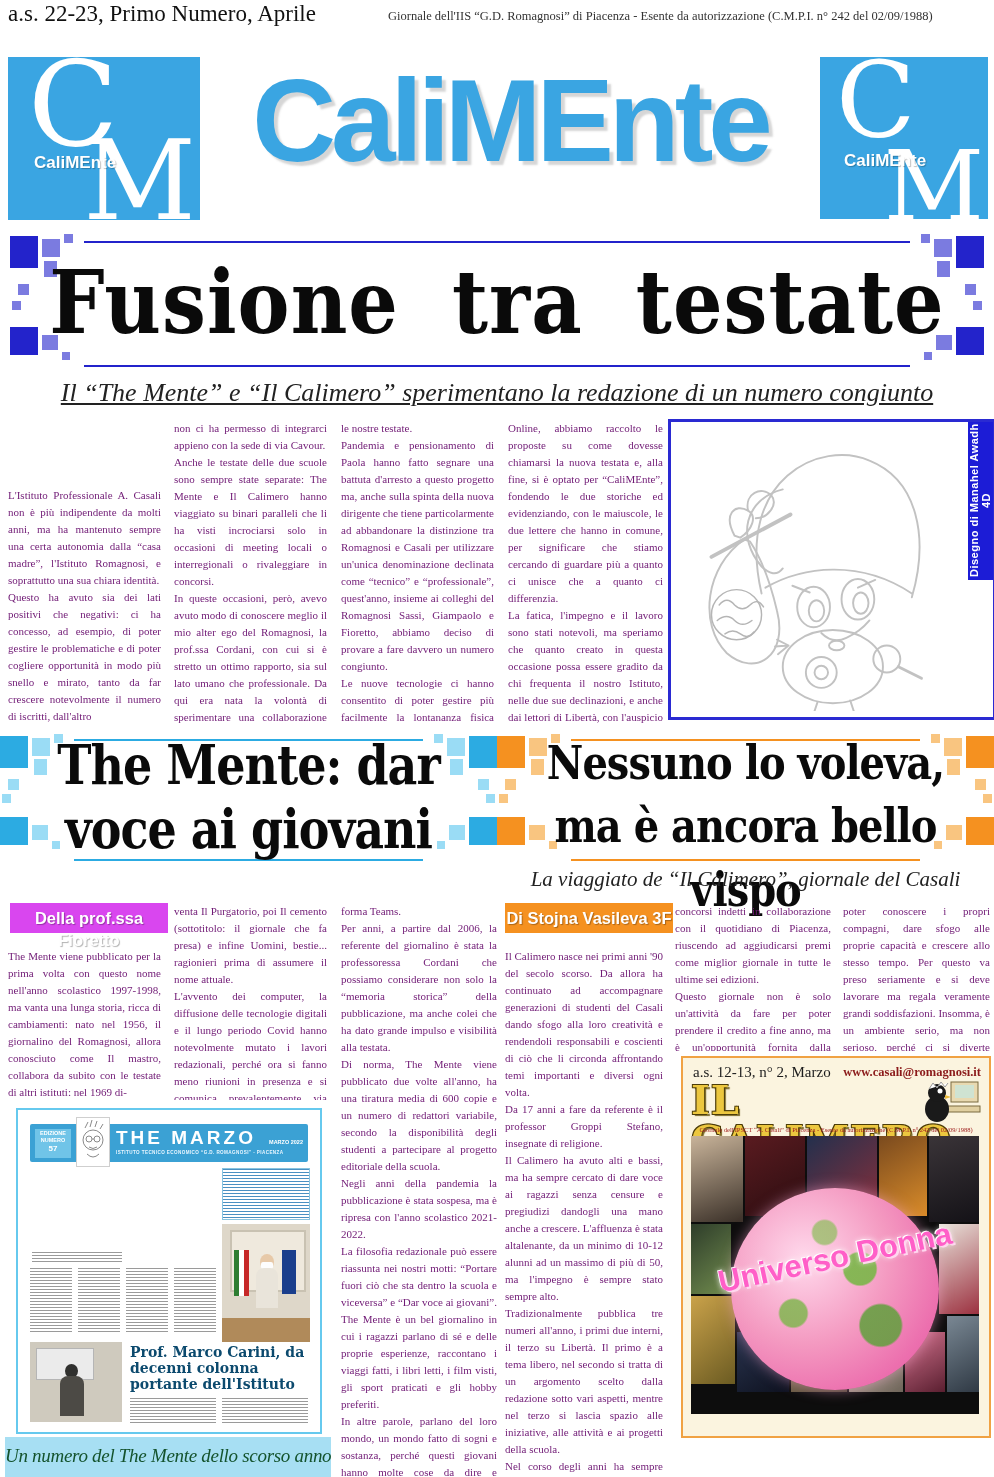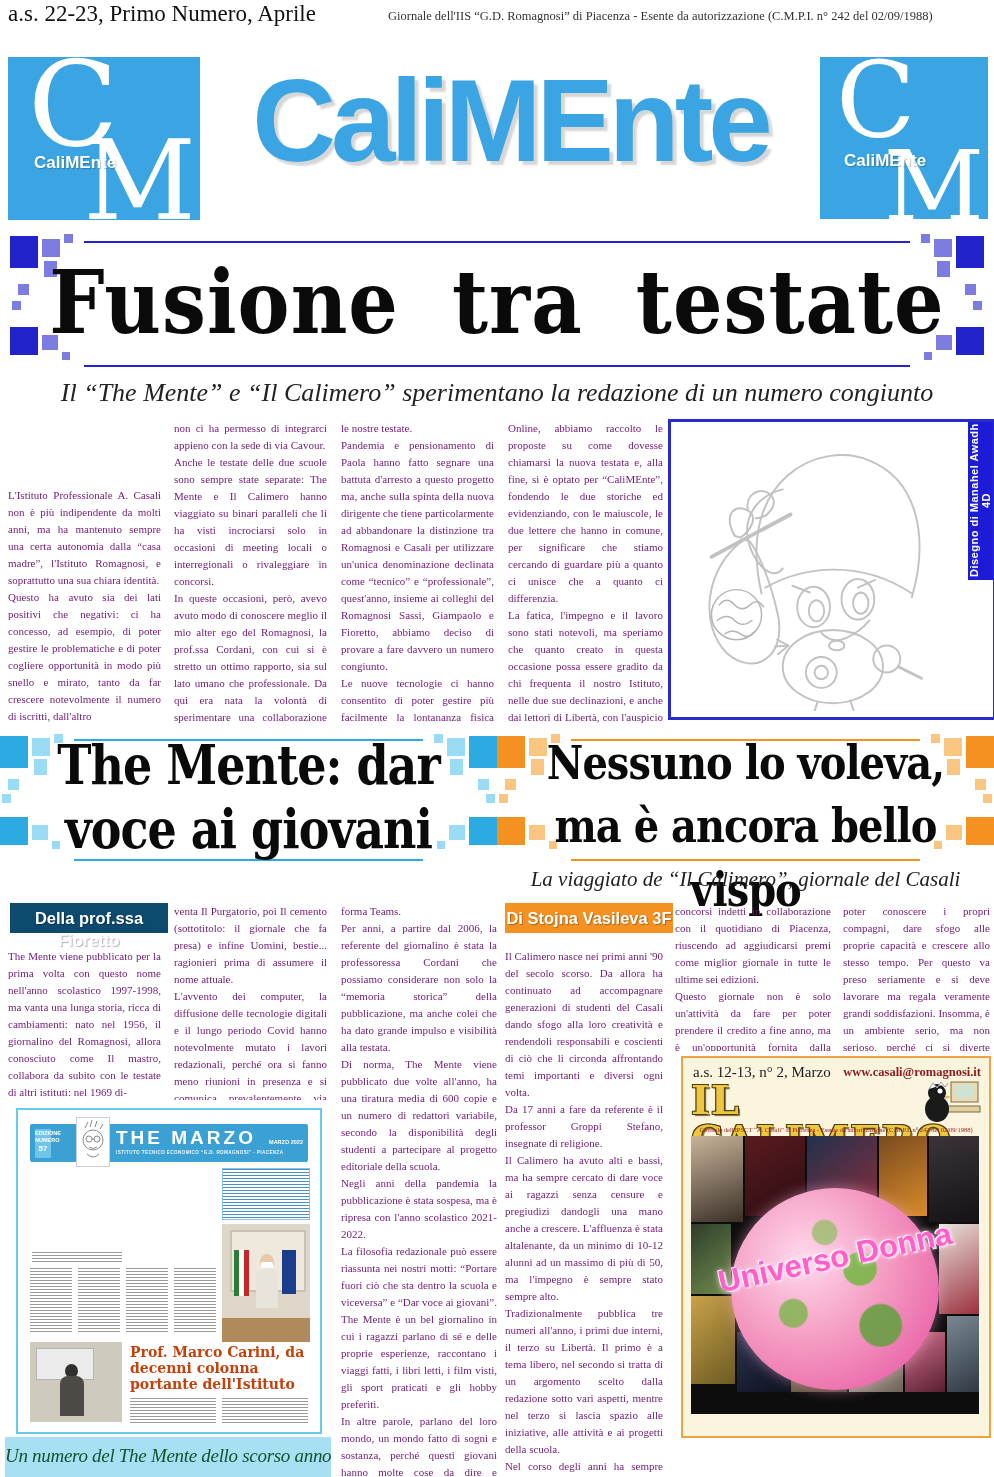--- a/index.html
+++ b/index.html
@@ -35,42 +35,42 @@
   .theme-blue .h-rule{background:#2323cb;}
   .theme-cyan .h-rule{background:#2cabe2;}
   .theme-orange .h-rule{background:#f59120;}
   .main-headline{position:absolute;left:0;right:0;top:8px;text-align:center;
       font:700 78px/124px "DejaVu Serif",serif;color:#0a0a0a;letter-spacing:1px;word-spacing:.32em;
       transform:scaleY(1.12);}
   .sec-headline{position:absolute;left:30px;right:30px;top:10px;text-align:center;
       font:700 46px/55px "DejaVu Serif",serif;color:#0a0a0a;letter-spacing:-1px;transform:scaleY(1.16);}
   .sec-headline.small{font-size:40px;}
   .subhead{position:absolute;text-align:center;font-style:italic;color:#222;}
-  .subhead-main{left:0;top:378px;width:994px;font-size:26px;}
+  .subhead-main{left:0;top:378px;width:994px;font-size:26px;text-decoration:underline;}
   .subhead-sec{left:0;right:0;top:134px;font-size:24px;}
   .subhead-sec.small{font-size:21px;}
   
   .byline{position:absolute;color:#fff;font:700 17px/1.35 "Liberation Sans",sans-serif;
           text-align:center;text-shadow:1px 1px 1px rgba(0,0,0,.3);}
   .byline-lead{left:10px;top:420px;width:152px;height:50px;background:#2323cb;padding-top:3px;white-space:pre-line;}
-  .byline-mente{left:10px;top:903px;width:158px;height:26px;background:#0c4a6e;padding-top:4px;font-size:16.5px;}
+  .byline-mente{left:10px;top:903px;width:158px;height:26px;background:#d946ef;padding-top:4px;font-size:16.5px;}
   .byline-cali{left:505px;top:903px;width:168px;height:26px;background:#f59120;padding-top:4px;font-size:16.5px;}
   
   .col{position:absolute;width:153px;font-size:11px;line-height:17px;text-align:justify;
        white-space:pre-line;color:#701a75;overflow:hidden;}
   
   .lead-img{position:absolute;left:668px;top:419px;width:322px;height:295px;border:3px solid #2a2ad2;background:#fff;}
   .credit-strip{position:absolute;right:0;top:0;width:25px;height:158px;background:#1c1cd6;
        color:#fff;font:700 11px "Liberation Sans",sans-serif;writing-mode:vertical-rl;
        transform:rotate(180deg);text-align:center;letter-spacing:.5px;padding-top:2px;box-sizing:border-box;}
   
   .mente-embed{position:absolute;left:16px;top:1108px;width:302px;height:322px;border:2px solid #66c9ee;
        background:#fff;overflow:hidden;font-family:"Liberation Sans",sans-serif;}
   .tm-band{position:absolute;left:12px;top:14px;right:12px;height:38px;background:#3ba1d4;border-radius:2px;}
-  .tm-ed{position:absolute;left:5px;top:5px;width:16px;height:28px;background:#70c4e8;color:#fff;
+  .tm-ed{position:absolute;left:5px;top:5px;width:36px;height:28px;background:#70c4e8;color:#fff;
          font:700 5.5px/1.3 "Liberation Sans",sans-serif;text-align:center;padding-top:1px;}
   .tm-ed b{display:block;font-size:8px;}
   .tm-face{position:absolute;left:46px;top:-7px;width:32px;height:48px;background:#fff;border:1px solid #cfcfcf;}
   .tm-title{position:absolute;left:86px;top:3px;color:#fff;font:700 19px "Liberation Sans",sans-serif;letter-spacing:3px;}
   .tm-sub{position:absolute;left:86px;top:26px;color:#e8f6ff;font:700 4.6px "Liberation Sans",sans-serif;letter-spacing:.4px;}
   .tm-date{position:absolute;right:5px;top:15px;color:#fff;font:700 5.5px "Liberation Sans",sans-serif;}
   .tm-h1{position:absolute;left:14px;top:60px;width:190px;font:700 17px/1.1 "DejaVu Serif",serif;color:#2b2b2b;}
   .tm-stand{position:absolute;left:14px;top:102px;width:188px;font:400 9px/1.25 "DejaVu Serif",serif;color:#4a4a4a;}
   .tm-authors{position:absolute;left:14px;top:142px;width:90px;height:10px;}
   .flines{background:repeating-linear-gradient(to bottom,#9a9a9a 0,#9a9a9a 1px,transparent 1px,transparent 3px);}
@@ -84,21 +84,21 @@
   .tm-person{position:absolute;left:34px;top:44px;width:22px;height:40px;background:#e9e4da;border-radius:8px 8px 0 0;}
   .tm-head{position:absolute;left:38px;top:30px;width:14px;height:16px;background:#e7c9a8;border-radius:50%;}
   .tm-mask{position:absolute;left:39px;top:38px;width:12px;height:7px;background:#fdfdfd;border-radius:2px;}
   .tm-desk{position:absolute;left:0;bottom:0;width:100%;height:24px;background:#b08a5a;}
   .tm-cols{position:absolute;left:12px;top:158px;width:186px;height:66px;display:flex;gap:6px;}
   .tm-cols div{flex:1;}
   .tm-photo2{position:absolute;left:12px;top:232px;width:92px;height:80px;background:#cfcabe;overflow:hidden;}
   .tm-board{position:absolute;left:6px;top:6px;width:56px;height:30px;background:#ebebeb;border:1px solid #b5b5b5;}
   .tm-person2{position:absolute;left:30px;top:34px;width:24px;height:40px;background:#4c4a45;border-radius:8px 8px 0 0;}
   .tm-head2{position:absolute;left:35px;top:22px;width:13px;height:14px;background:#30302e;border-radius:50%;}
-  .tm-h2{position:absolute;left:112px;top:234px;width:178px;font:700 14px/1.15 "DejaVu Serif",serif;color:#c2410c;}
+  .tm-h2{position:absolute;left:112px;top:234px;width:178px;font:700 14px/1.15 "DejaVu Serif",serif;color:#0c4a6e;}
   .tm-cols2{position:absolute;left:112px;top:288px;width:178px;height:26px;display:flex;gap:6px;}
   .tm-cols2 div{flex:1;}
   
   .cali-embed{position:absolute;left:681px;top:1056px;width:306px;height:378px;border:2px solid #f0a243;
       background:#fbf4df;overflow:hidden;}
   .cl-top{position:absolute;left:10px;top:6px;right:8px;display:flex;justify-content:space-between;}
   .cl-issue{font:400 15px "Liberation Serif",serif;color:#1c1c1c;}
   .cl-site{font:700 12.5px "Liberation Serif",serif;color:#8b1a1a;padding-top:1px;}
   .cl-title{position:absolute;left:8px;top:22px;font:700 40px/1 "DejaVu Serif",serif;color:#ecc73f;letter-spacing:1px;
       text-shadow:-1px -1px 0 #4c3c08,1px -1px 0 #4c3c08,-1px 1px 0 #4c3c08,2px 2px 1px #7a6a2a;}

